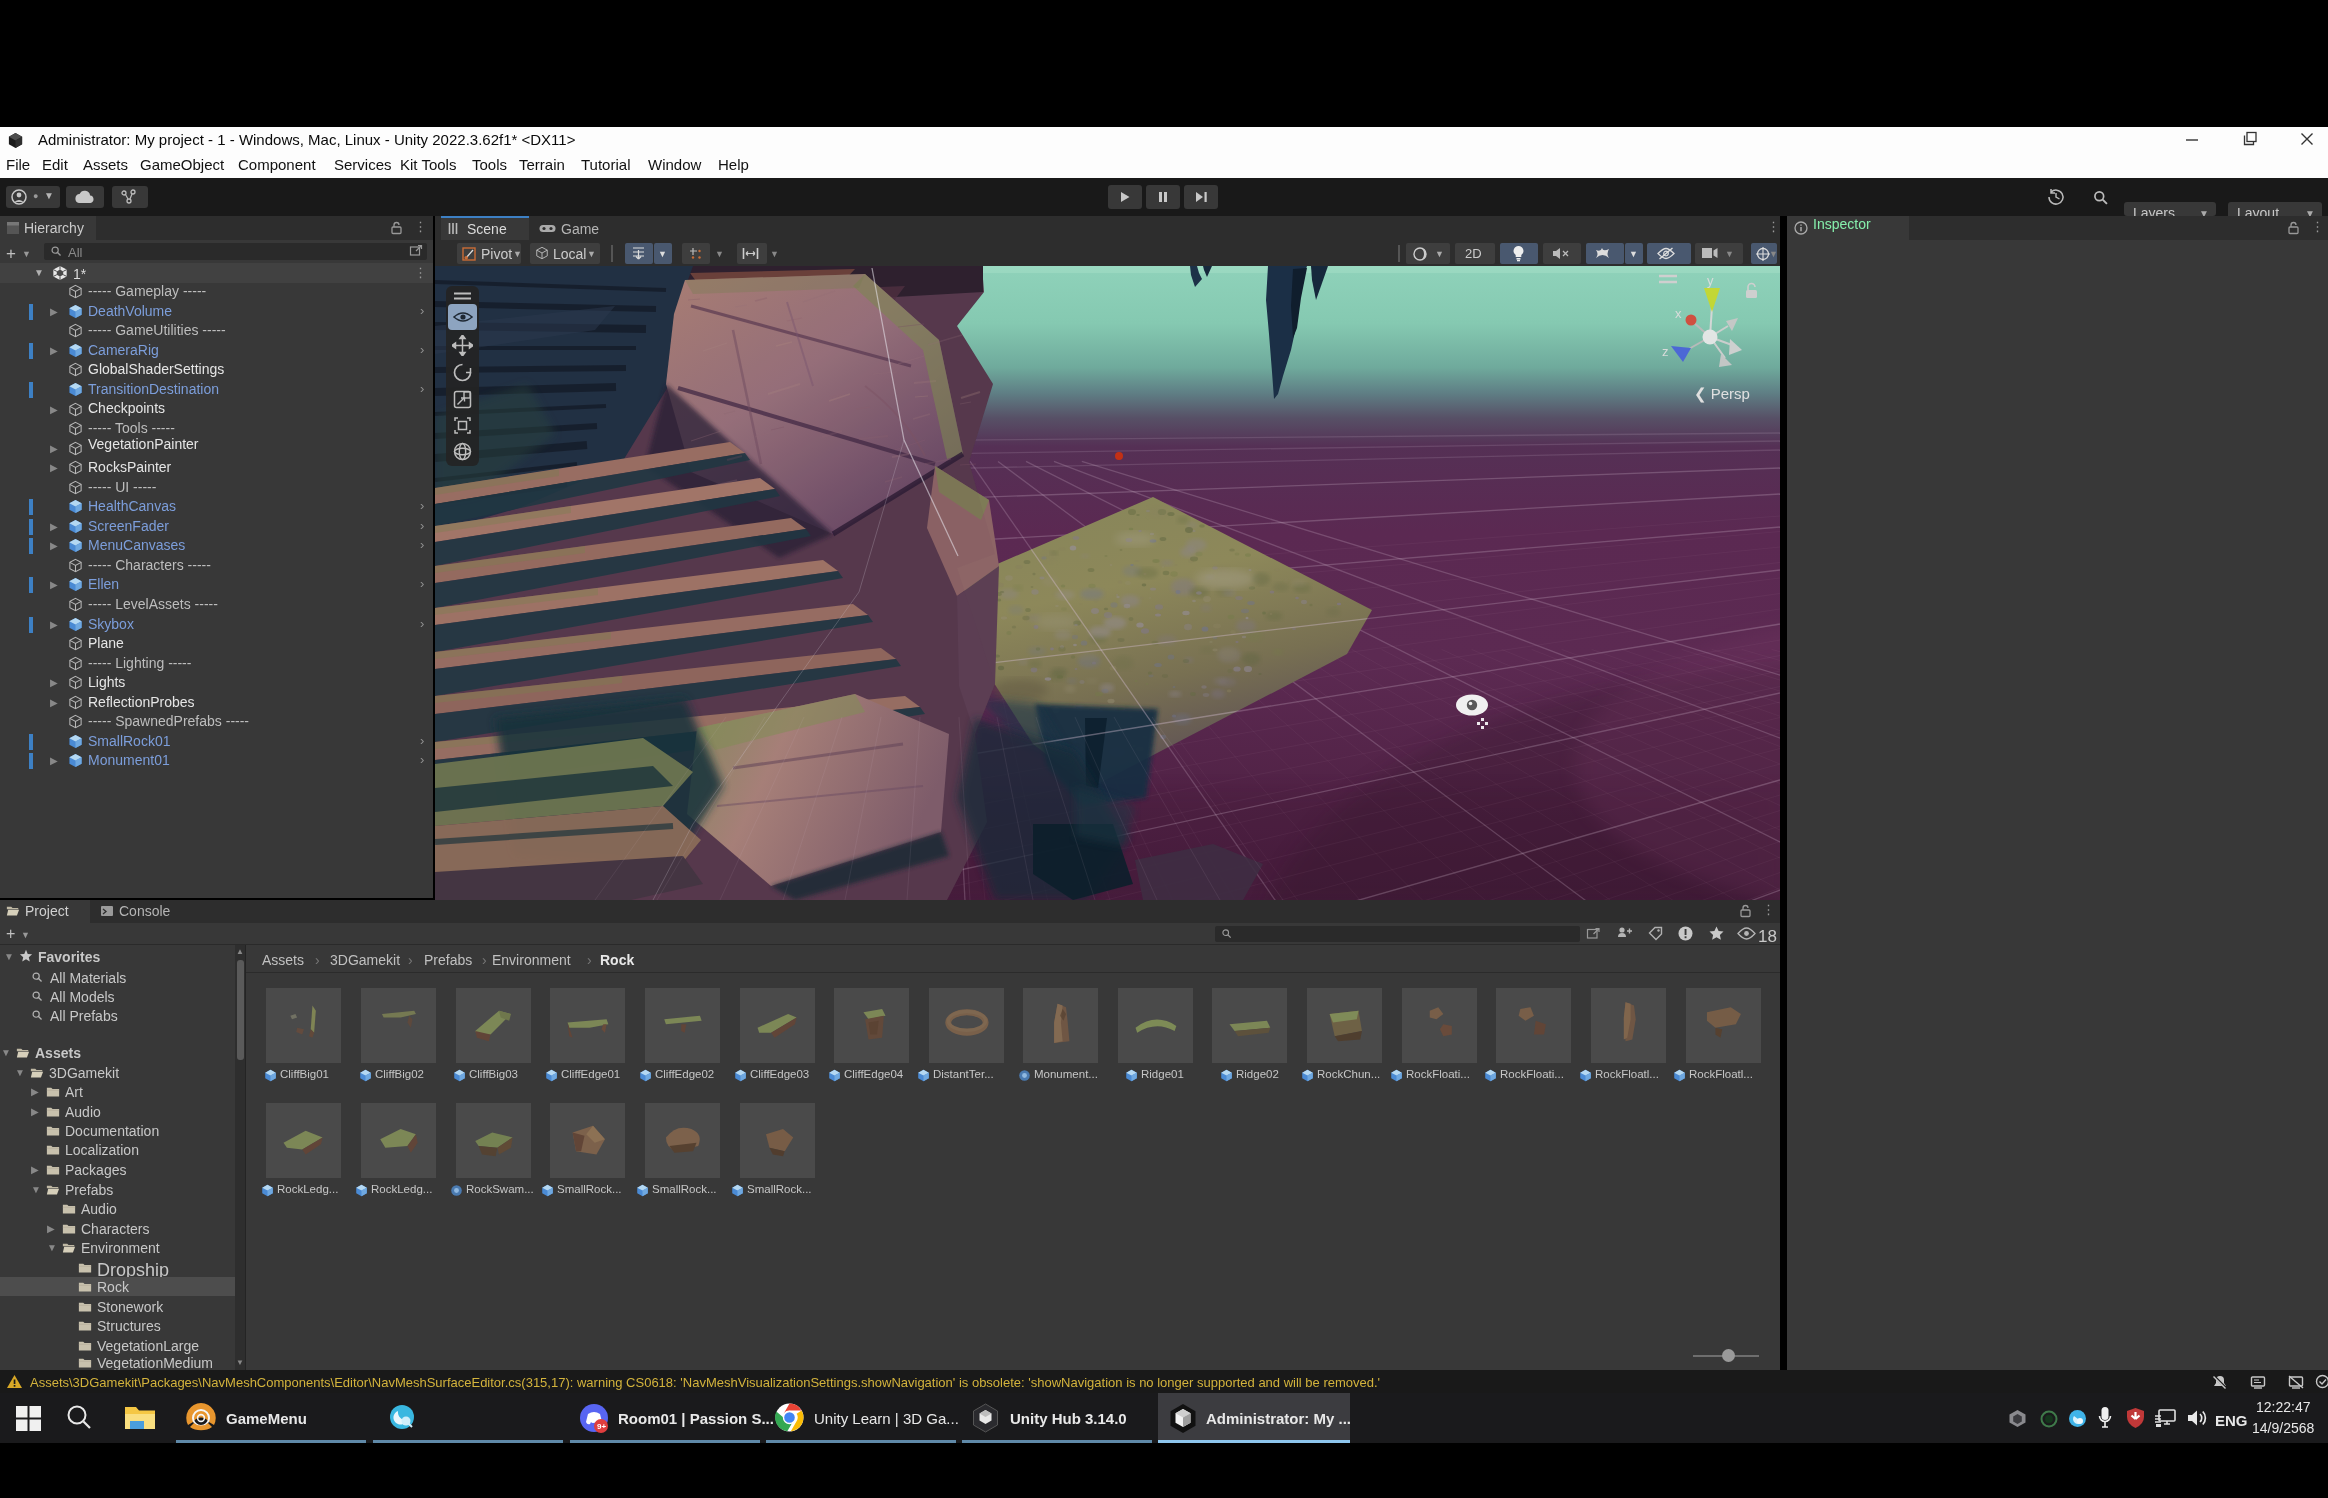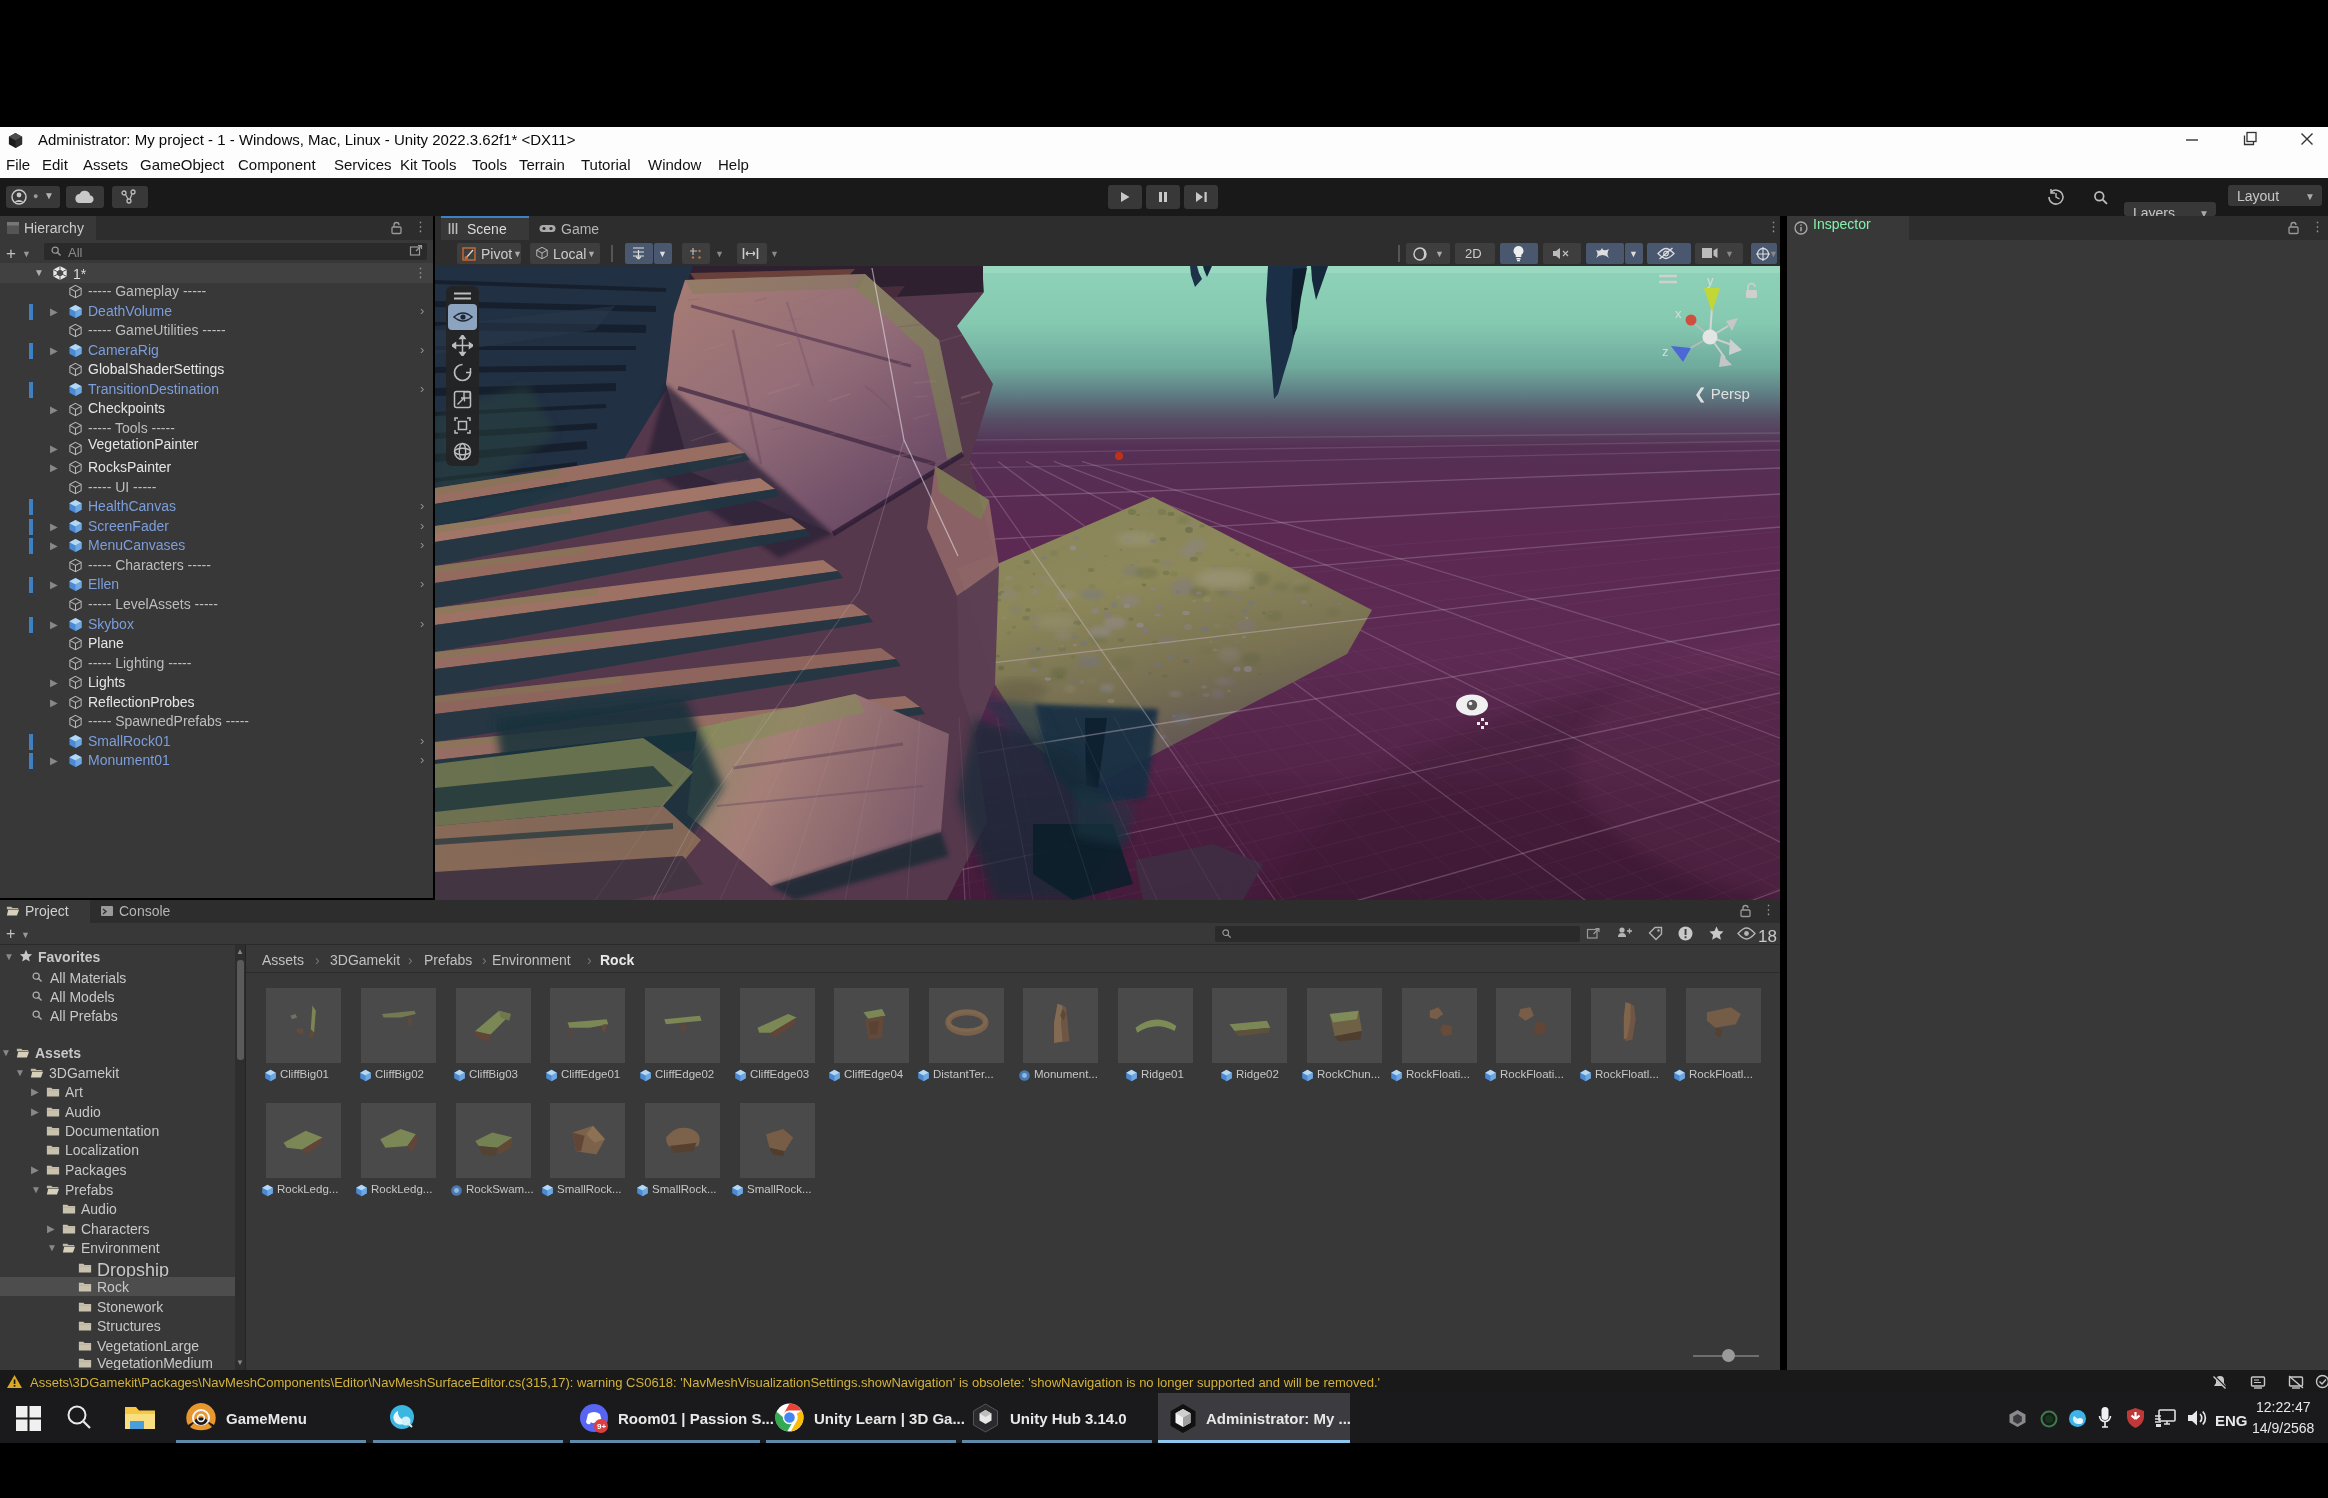--- a/index.html
+++ b/index.html
@@ -93,21 +93,21 @@
       <path d="M10 6 L10 10 L13.5 12" fill="none" stroke="#bbb" stroke-width="1.4"></path>
     </svg>
 <svg class="abs" style="left:2092px;top:11px" width="17" height="17" viewBox="0 0 14 14">
 <circle cx="6" cy="6" r="3.6" fill="none" stroke="#bbbbbb" stroke-width="1.4"></circle>
 <path d="M8.8 8.8 L12.3 12.3" stroke="#bbbbbb" stroke-width="1.6"></path>
     </svg>
 <div class="tbtn" style="left:2124px;top:24px;width:92px;height:14px;font-size:14px">
       <span class="abs" style="left:9px;top:3px">Layers</span>
       <span class="abs" style="right:7px;top:6px;font-size:10px;color:#aaa">▼</span>
     </div>
-<div class="tbtn" style="left:2228px;top:7px;width:94px;height:21px;font-size:14px">
+<div class="tbtn" style="left:2228px;top:24px;width:94px;height:21px;font-size:14px">
       <span class="abs" style="left:9px;top:3px">Layout</span>
       <span class="abs" style="right:7px;top:6px;font-size:10px;color:#aaa">▼</span>
     </div>
 </div>
 <div class="abs panel" style="left:0;top:216px;width:433px;height:682px">
 <div class="abs phead" style="left:0;top:0;width:433px;height:24px"></div>
 <div class="ptab" style="left:0;top:0;width:96px;height:24px"></div>
 <svg class="abs" style="left:6px;top:5px" width="14" height="14" viewBox="0 0 14 14">
       <rect x="1" y="1" width="12" height="12" fill="#555"></rect>
       <rect x="1" y="1" width="12" height="3.5" fill="#777"></rect>
@@ -1615,21 +1615,21 @@
   </svg>
 <span class="abs tsklbl" style="left:618px;top:1410px;font-weight:bold">Room01 | Passion S...</span>
 <div class="abs" style="left:766px;top:1440px;width:190px;height:3px;background:#5f89a8"></div>
 <svg class="abs" style="left:774px;top:1402px" width="31" height="31" viewBox="0 0 31 31">
     <circle cx="15.5" cy="15.5" r="14" fill="#fff"></circle>
     <path d="M15.5 1.5 a14 14 0 0 1 12.1 7 l-12.1 0 a7 7 0 0 0-6 3.4 Z" fill="#ea4335"></path>
     <path d="M2.3 9.6 a14 14 0 0 0 11 19.7 l6-10.4 a7 7 0 0 1-9.3-2.8 Z" fill="#34a853"></path>
     <path d="M27.6 8.5 a14 14 0 0 1-10.9 20.9 l6-10.4 a7 7 0 0 0-0.1-7.2 Z" fill="#fbbc05"></path>
     <circle cx="15.5" cy="15.5" r="6" fill="#4285f4" stroke="#fff" stroke-width="1.4"></circle>
   </svg>
-<span class="abs tsklbl" style="left:814px;top:1410px;font-weight:bold">Unity Learn | 3D Ga...</span>
+<span class="abs tsklbl" style="left:814px;top:1410px;font-weight:normal">Unity Learn | 3D Ga...</span>
 <div class="abs" style="left:962px;top:1440px;width:190px;height:3px;background:#5f89a8"></div>
 <svg class="abs" style="left:970px;top:1402px" width="31" height="31" viewBox="0 0 31 31">
     <path d="M15.5 2 L27.5 9 V23 L15.5 30 L3.5 23 V9 Z" fill="#2a2a2e" stroke="#555" stroke-width="1"></path>
     <path d="M15.5 8 L21.5 11.5 V18.5 L15.5 22 L9.5 18.5 V11.5 Z" fill="#e8e8e8"></path>
     <path d="M15.5 8 L21.5 11.5 L15.5 15 L9.5 11.5 Z" fill="#bdbdbd"></path>
   </svg>
 <span class="abs tsklbl" style="left:1010px;top:1410px;font-weight:bold">Unity Hub 3.14.0</span>
 <div class="abs" style="left:1158px;top:1393px;width:192px;height:50px;background:#3c3c40"></div>
 <div class="abs" style="left:1158px;top:1440px;width:192px;height:3px;background:#8ec6ee"></div>
 <svg class="abs" style="left:1168px;top:1403px" width="30" height="30" viewBox="0 0 30 30">

